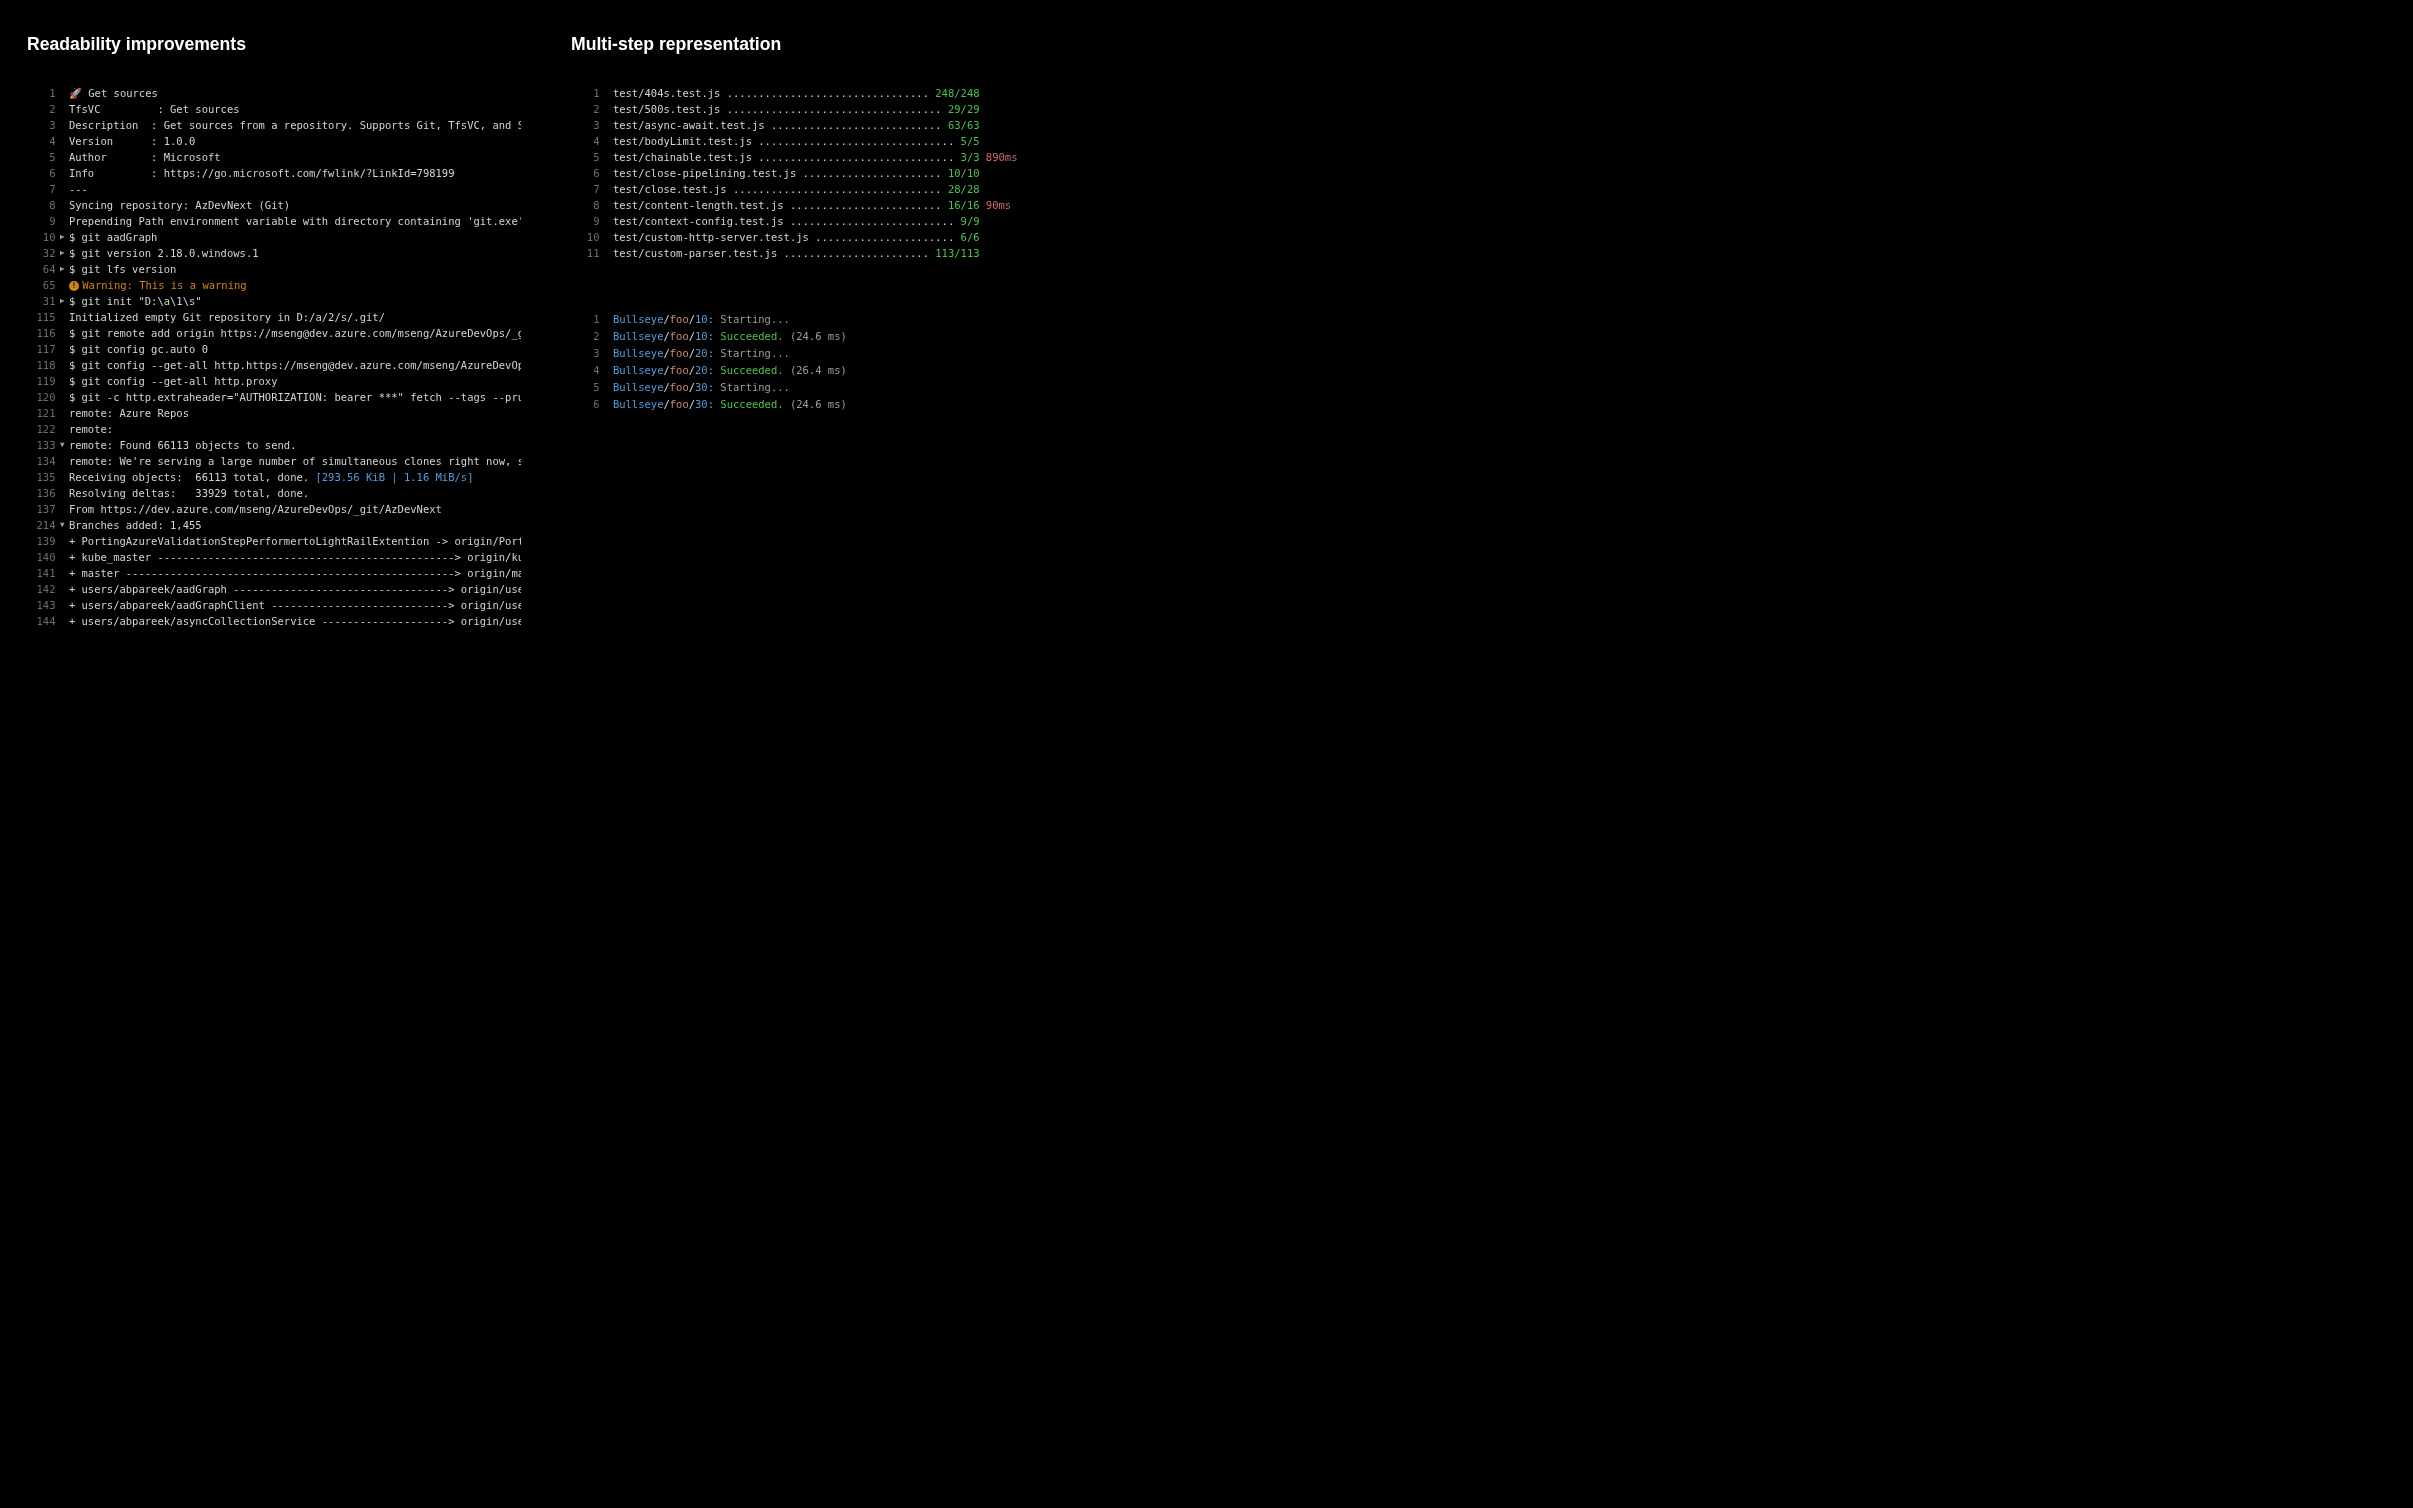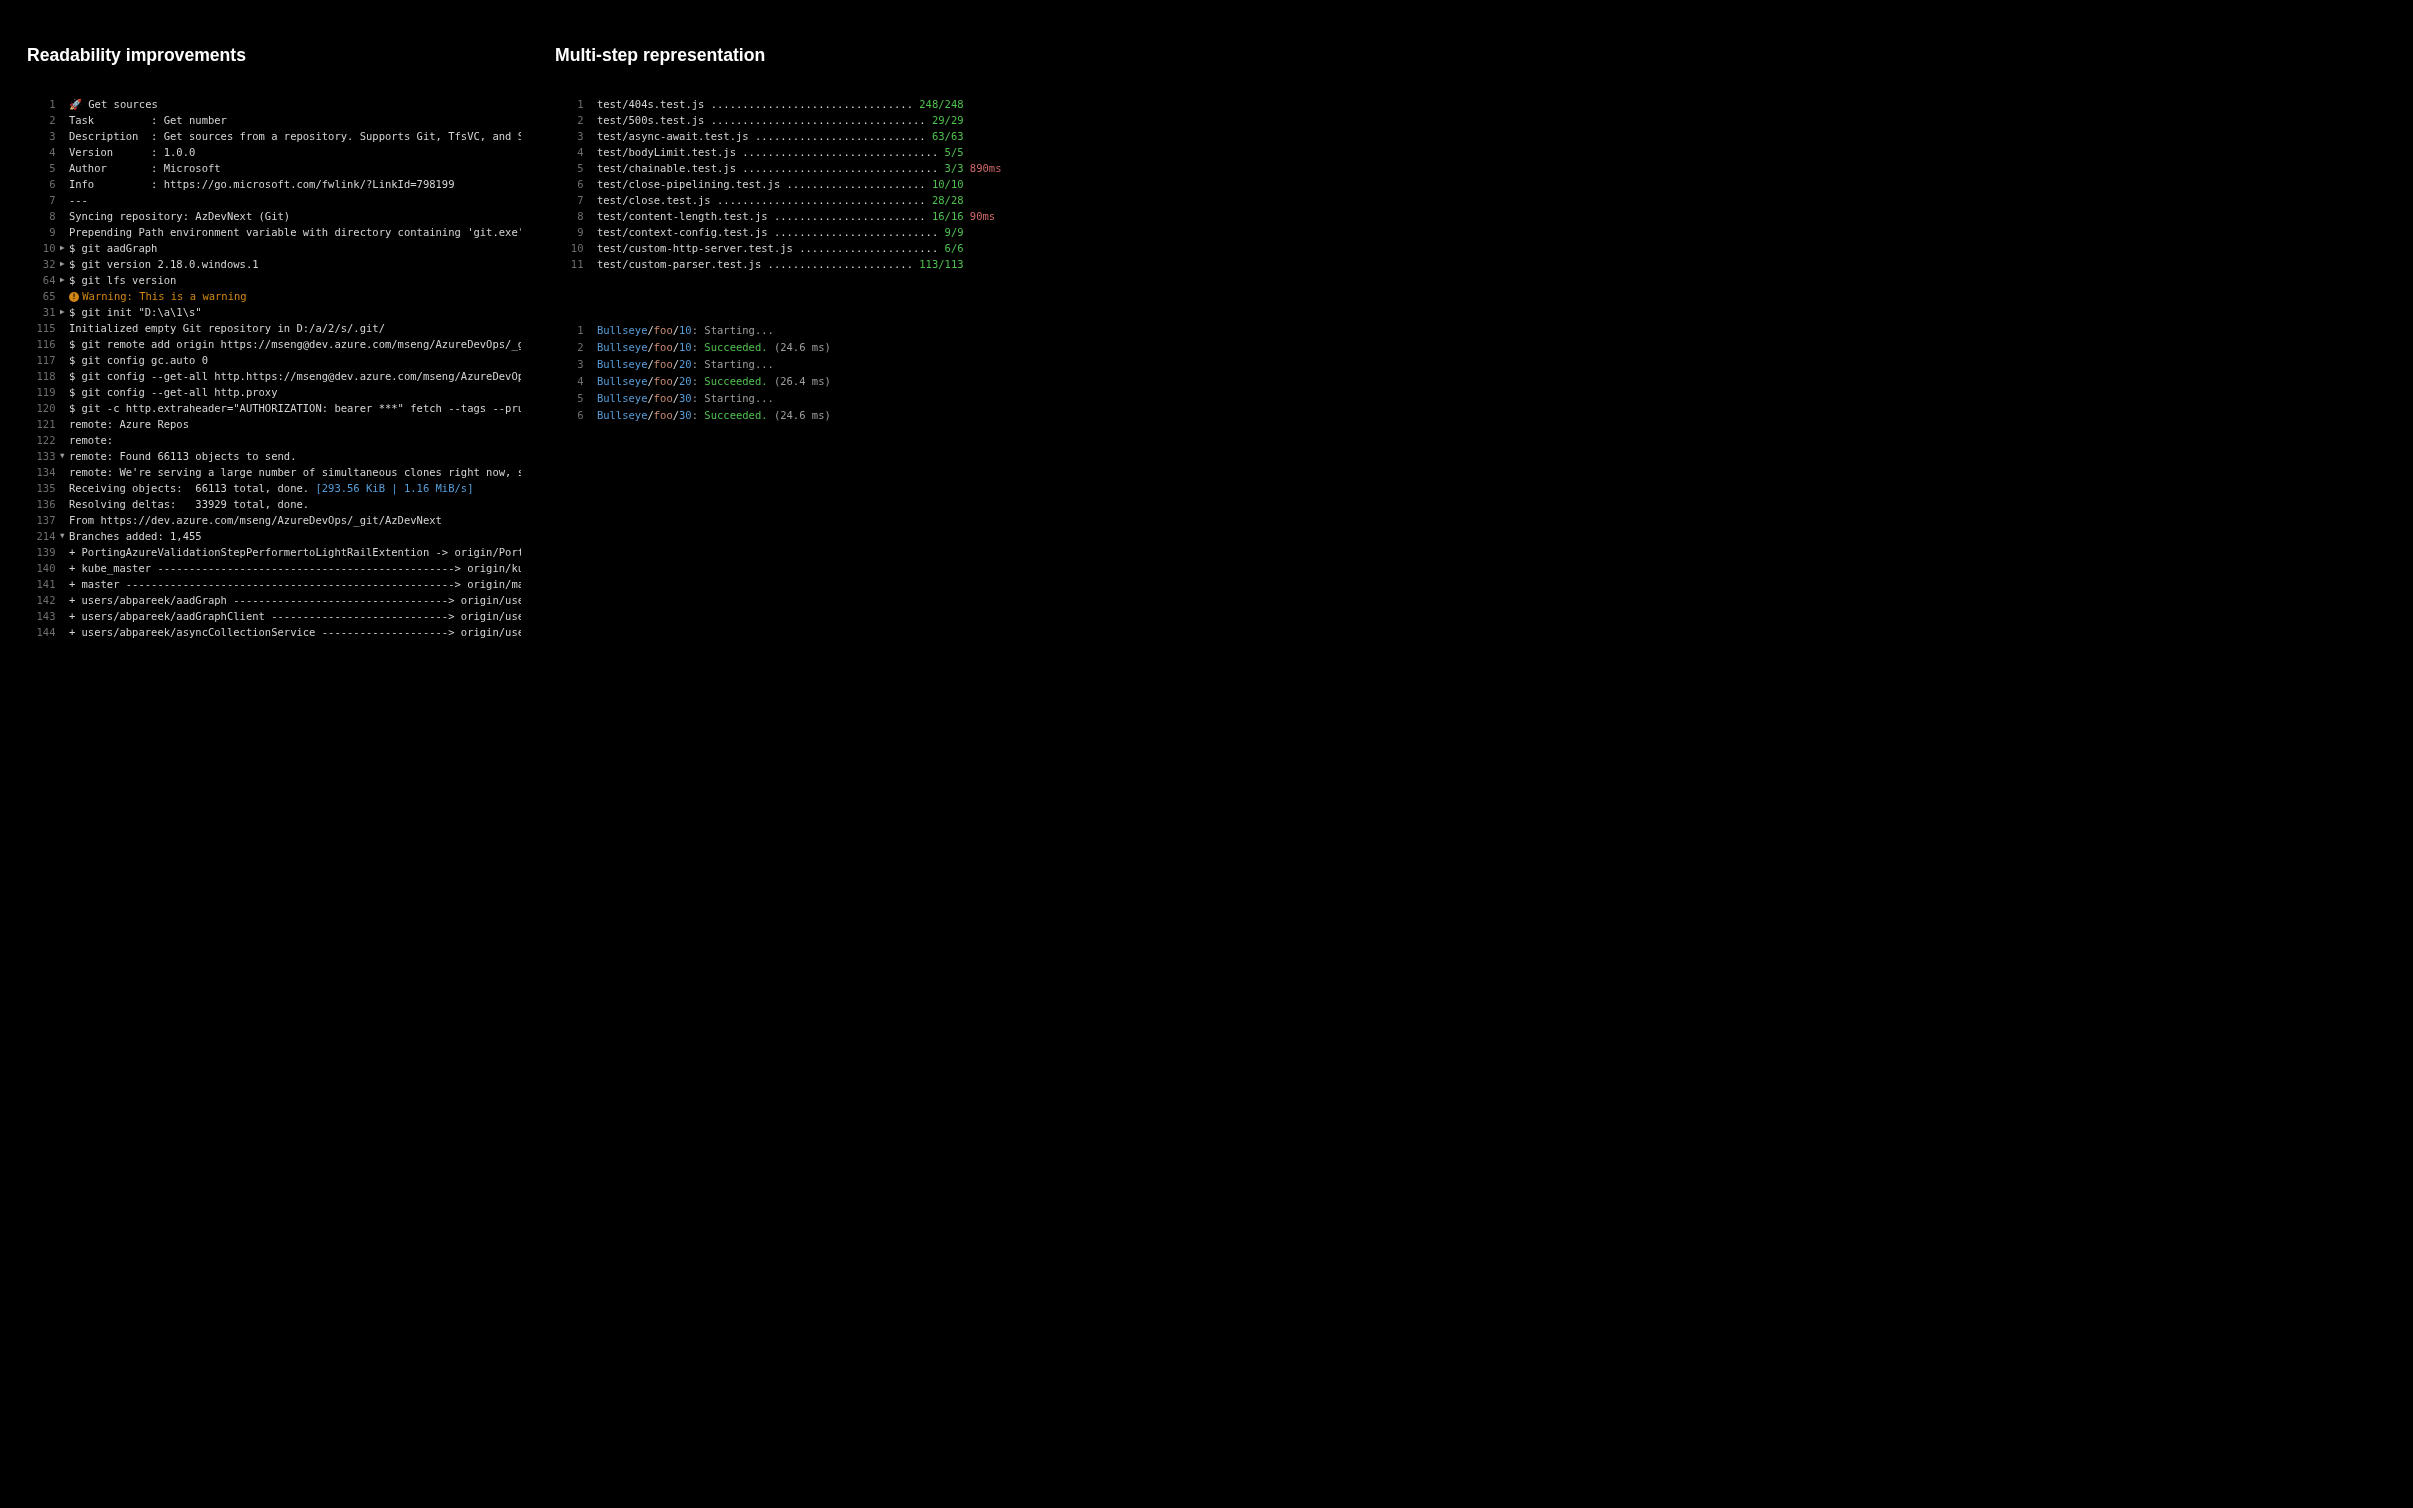--- a/index.html
+++ b/index.html
@@ -5,21 +5,21 @@
 * { margin: 0; padding: 0; box-sizing: border-box; }
 body {
   background: #000;
   color: #d4d4d4;
   font-family: -apple-system, BlinkMacSystemFont, "Segoe UI", sans-serif;
   width: 1207px;
   height: 754px;
   overflow: hidden;
   padding: 34px 27px;
 }
-.cols { display: flex; gap: 34px; margin-top: 11px; }
+.cols { display: flex; gap: 50px; }
 .left { width: 494px; }
 .right { width: 570px; }
 h2 {
   color: #fff;
   font-size: 17.6px;
   font-weight: 600;
   margin-bottom: 30px;
 }
 .log {
   font-family: "SF Mono", Menlo, Consolas, monospace;
@@ -68,21 +68,21 @@
 .panel2 { margin-top: 50px; }
 </style>
 </head>
 <body>
 
 <div class="cols">
   <div class="left">
     <h2>Readability improvements</h2>
     <div class="log" id="left-log">
         <div class="row"><span class="ln">1</span><span class="gut"></span><span class="txt">🚀 Get sources</span></div>
-        <div class="row"><span class="ln">2</span><span class="gut"></span><span class="txt">Task         : Get number</span></div>
+        <div class="row"><span class="ln">2</span><span class="gut"></span><span class="txt">TfsVC         : Get sources</span></div>
         <div class="row"><span class="ln">3</span><span class="gut"></span><span class="txt">Description  : Get sources from a repository. Supports Git, TfsVC, and SVN</span></div>
         <div class="row"><span class="ln">4</span><span class="gut"></span><span class="txt">Version      : 1.0.0</span></div>
         <div class="row"><span class="ln">5</span><span class="gut"></span><span class="txt">Author       : Microsoft</span></div>
         <div class="row"><span class="ln">6</span><span class="gut"></span><span class="txt">Info         : https://go.microsoft.com/fwlink/?LinkId=798199</span></div>
         <div class="row"><span class="ln">7</span><span class="gut"></span><span class="txt">---</span></div>
         <div class="row"><span class="ln">8</span><span class="gut"></span><span class="txt">Syncing repository: AzDevNext (Git)</span></div>
         <div class="row"><span class="ln">9</span><span class="gut"></span><span class="txt">Prepending Path environment variable with directory containing 'git.exe'.</span></div>
         <div class="row"><span class="ln">10</span><span class="gut">▶</span><span class="txt">$ git aadGraph</span></div>
         <div class="row"><span class="ln">32</span><span class="gut">▶</span><span class="txt">$ git version 2.18.0.windows.1</span></div>
         <div class="row"><span class="ln">64</span><span class="gut">▶</span><span class="txt">$ git lfs version</span></div>

